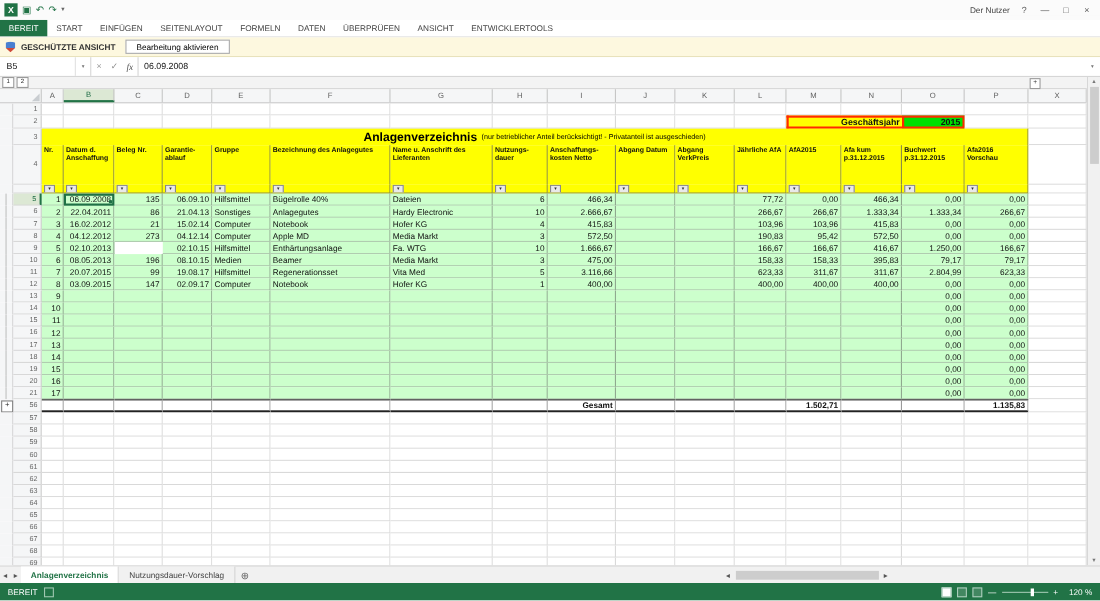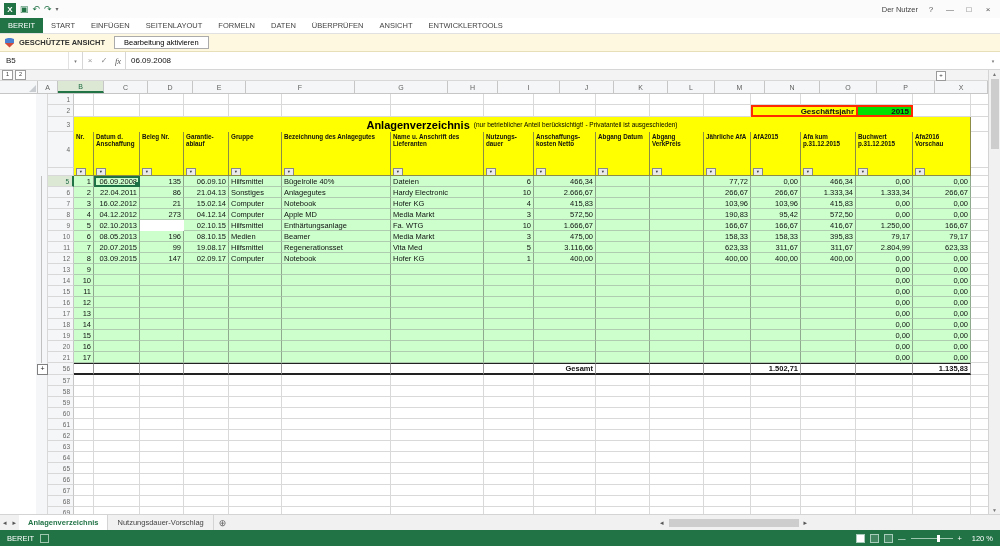--- a/index.html
+++ b/index.html
@@ -43,21 +43,21 @@
   .gridmain{width:988px;display:flex;flex-direction:column;}
   .outlinestrip{height:10px;flex:0 0 auto;background:#f3f3f3;border-bottom:1px solid #d8d8d8;display:flex;align-items:center;position:relative;}
   .lvlbox{width:9px;height:8px;border:1px solid #9a9a9a;background:#fff;font-size:5.5px;line-height:7px;text-align:center;color:#333;margin-left:2px;}
   .colplus{position:absolute;left:936px;top:1px;width:8px;height:8px;border:1px solid #9a9a9a;background:#fff;font-size:6px;line-height:7px;text-align:center;color:#333;}
   .colheads{height:12px;flex:0 0 auto;display:flex;background:#f5f6f7;border-bottom:1px solid #c6c6c6;}
   .corner{width:38px;flex:0 0 auto;border-right:1px solid #c6c6c6;position:relative;box-sizing:border-box;}
   .corner:after{content:"";position:absolute;right:1px;bottom:1px;border-left:7px solid transparent;border-bottom:7px solid #c9cdd1;}
   .colhead{box-sizing:border-box;border-right:1px solid #c6c6c6;font-size:7px;color:#5f5f5f;display:flex;align-items:center;justify-content:center;flex:0 0 auto;}
   .colhead.sel{background:#dce8d4;color:#1e6b43;border-bottom:2px solid #217346;}
   .rows{flex:1 1 auto;overflow:hidden;}
-  .grow{display:flex;padding-left:36px;}
+  .grow{display:flex;}
   .gut{width:12px;flex:0 0 auto;background:#f5f6f7;border-right:1px solid #d8d8d8;box-sizing:border-box;position:relative;}
   .gut.databracket:before{content:"";position:absolute;left:5px;top:0;bottom:0;border-left:1px solid #c0c0c0;}
   .plus-box{position:absolute;left:1px;top:1px;width:9px;height:9px;border:1px solid #808080;background:#fff;font-size:7px;line-height:8px;text-align:center;color:#222;}
   .rnum{width:26px;flex:0 0 auto;box-sizing:border-box;background:#f5f6f7;border-right:1px solid #c6c6c6;border-bottom:1px solid #d8d8d8;font-size:6.5px;color:#666;display:flex;align-items:center;justify-content:flex-end;padding-right:3px;}
   .rnum.sel{background:#dce8d4;color:#1e6b43;border-right:2px solid #217346;}
   .c{box-sizing:border-box;height:100%;border-right:1px solid #d9d9d9;border-bottom:1px solid #d9d9d9;font-size:7.5px;color:#111;display:flex;align-items:center;white-space:nowrap;overflow:hidden;padding:0 2px;flex:0 0 auto;}
   .c.plain{background:#fff;}
   .c.green{background:#ccffcc;border-right-color:#8fa98f;border-bottom-color:#b0ccb0;}
   .c.hc{background:#ffff00;border-right-color:#8c8c46;border-bottom:0;font-weight:bold;font-size:6.3px;line-height:1.13;white-space:normal;align-items:flex-start;padding-top:1px;display:block;}
   .c.fc{background:#ffff00;border-right-color:#8c8c46;border-bottom:1px solid #8c8c46;align-items:center;}

